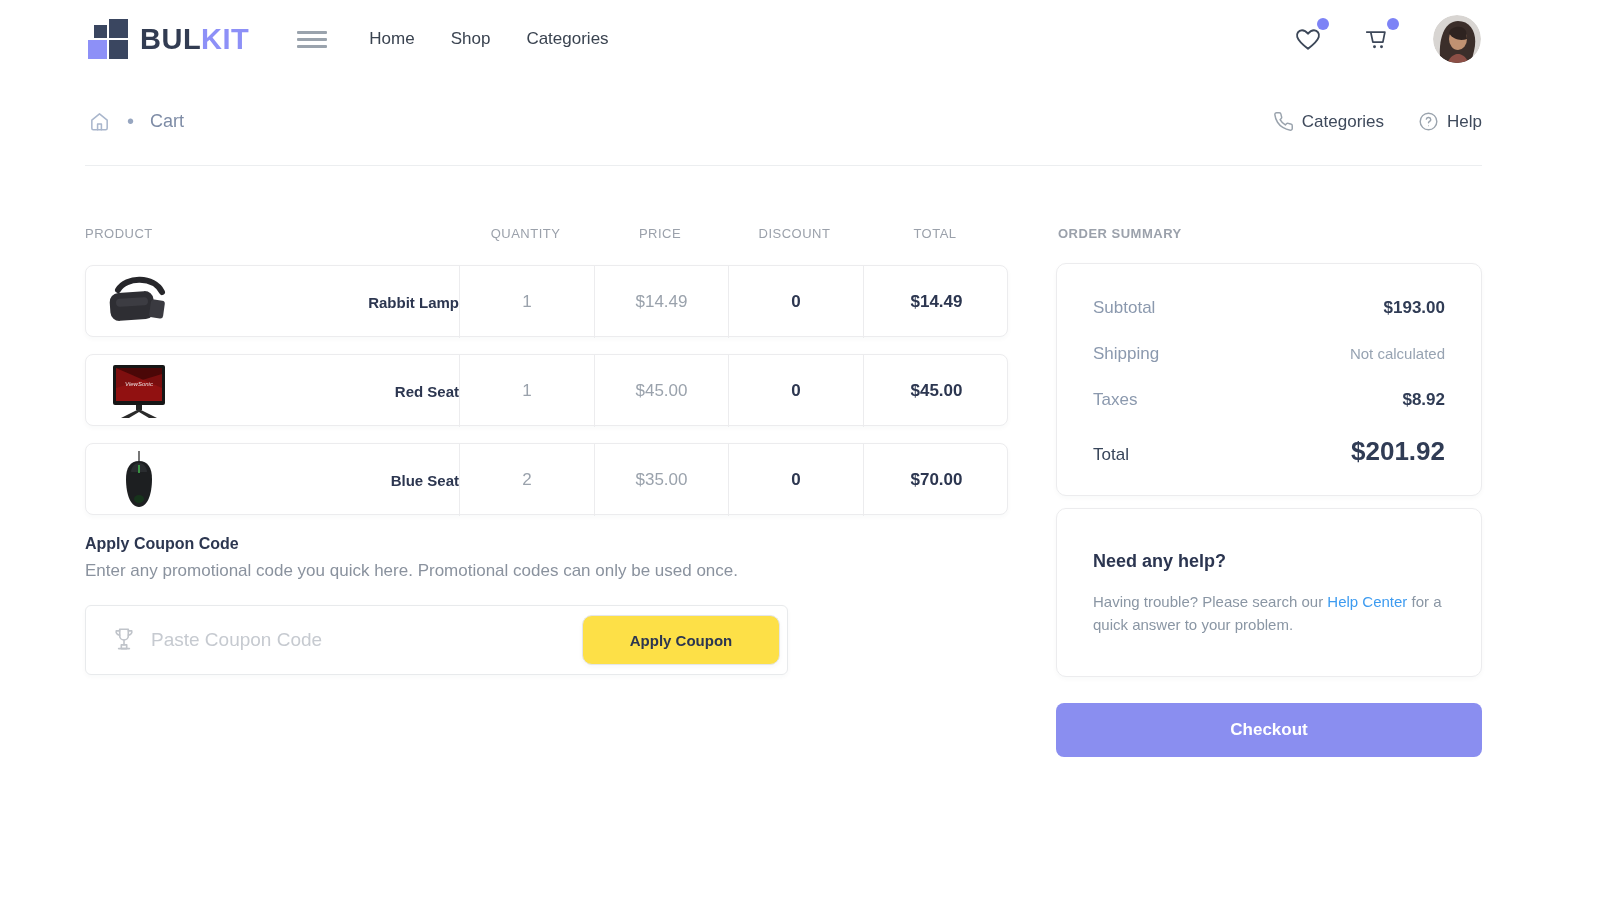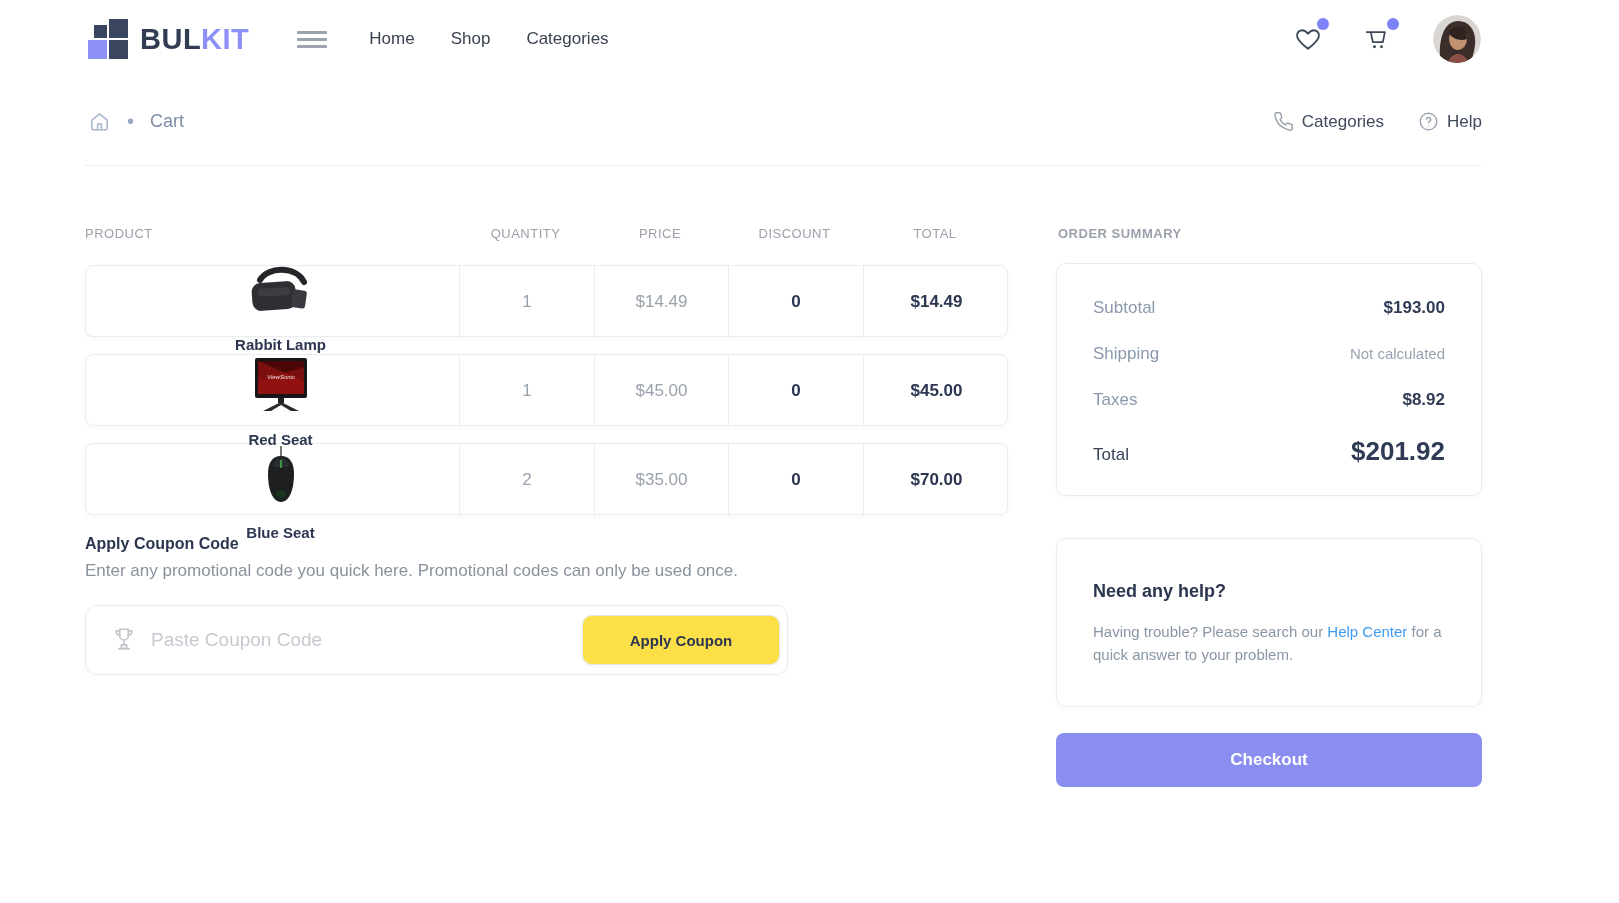--- a/index.html
+++ b/index.html
@@ -42,47 +42,47 @@
   .left-col { width: 923px; flex: none; }
   .right-col { width: 426px; flex: none; }
 
   .cart-grid { display: grid; grid-template-columns: 373px 135px 134px 135px 146px; align-items: center; }
   .cart-head { margin-bottom: 24px; }
   .col-h { font-size: 13px; font-weight: normal; letter-spacing: 0.5px; color: #9ba1ab; }
   .col-h.center { text-align: center; }
   .row-card { border: 1px solid #ececee; border-radius: 8px; box-shadow: 0 2px 5px rgba(40,50,70,0.03); height: 72px; margin-bottom: 17px; background: #fff; }
   .cell { height: 72px; display: flex; align-items: center; justify-content: center; font-size: 17px; }
   .cell.bordered { border-left: 1px solid #ececee; }
-  .cell-product { justify-content: space-between; padding-left: 16px; gap: 18px; flex-direction: column; }
+  .cell-product { justify-content: space-between; padding-left: 16px; gap: 18px; }
   .prod-img { width: 74px; height: 62px; display: flex; align-items: center; justify-content: center; }
   .prod-name { font-size: 15px; font-weight: bold; color: #2c3650; }
   .muted-val { color: #9aa2ac; }
   .bold-val { font-weight: bold; color: #2c3650; }
 
   
   .coupon-section { margin-top: 20px; }
   .coupon-title { font-size: 16px; font-weight: bold; color: #2c3650; }
   .coupon-desc { font-size: 17px; color: #8a929e; margin-top: 8px; }
-  .coupon-box { margin-top: 24px; width: 703px; height: 70px; border: 1px solid #e8eaec; border-radius: 12px; display: flex; align-items: center; padding: 0 7px 0 25px; box-shadow: 0 2px 5px rgba(40,50,70,0.03); }
+  .coupon-box { margin-top: 24px; width: 703px; height: 70px; border: 1px solid #e8eaec; border-radius: 6px; display: flex; align-items: center; padding: 0 7px 0 25px; box-shadow: 0 2px 5px rgba(40,50,70,0.03); }
   .coupon-input { flex: 1; border: none; outline: none; font-size: 19px; color: #5a6270; margin-left: 14px; font-family: inherit; }
   .coupon-input::placeholder { color: #c6cad0; }
   .apply-btn { width: 198px; height: 50px; flex: none; background: #fde047; border: 1px solid #e4e6e8; border-radius: 10px; font-size: 15px; font-weight: bold; color: #2c3650; cursor: pointer; font-family: inherit; box-shadow: 0 2px 4px rgba(40,50,70,0.04); }
 
   
   .summary-title { font-size: 13px; font-weight: bold; letter-spacing: 0.5px; color: #9ba1ab; margin-bottom: 22px; margin-left: 2px; }
   .summary-card { border: 1px solid #ececee; border-radius: 10px; box-shadow: 0 2px 5px rgba(40,50,70,0.03); padding: 34px 36px 28px 36px; background: #fff; }
   .sum-row { display: flex; align-items: baseline; justify-content: space-between; margin-bottom: 26px; }
   .sum-row:last-child { margin-bottom: 0; }
   .sum-label { font-size: 17px; color: #8b99ae; }
   .sum-value { font-size: 17px; font-weight: bold; color: #303c55; }
   .sum-value.plain { font-weight: normal; color: #97a3b2; font-size: 15px; }
   .sum-row.total .sum-label { color: #38455a; }
   .sum-row.total .sum-value { font-size: 26px; }
 
-  .help-card { margin-top: 42px; border: 1px solid #ececee; border-radius: 10px; box-shadow: 0 2px 5px rgba(40,50,70,0.03); padding: 42px 36px 40px 36px; background: #fff; }
+  .help-card { margin-top: 12px; border: 1px solid #ececee; border-radius: 10px; box-shadow: 0 2px 5px rgba(40,50,70,0.03); padding: 42px 36px 40px 36px; background: #fff; }
   .help-title { font-size: 18px; font-weight: bold; color: #2b3550; }
   .help-body { margin-top: 18px; font-size: 15px; line-height: 23px; color: #8a96a4; }
   .help-link { color: #3d9bf0; cursor: pointer; }
 
   .checkout-btn { margin-top: 26px; width: 426px; height: 54px; border: none; border-radius: 8px; background: #8a8ef0; color: #fff; font-size: 17px; font-weight: bold; cursor: pointer; font-family: inherit; }
 </style>
 </head>
 <body>
 
 <div class="header">

